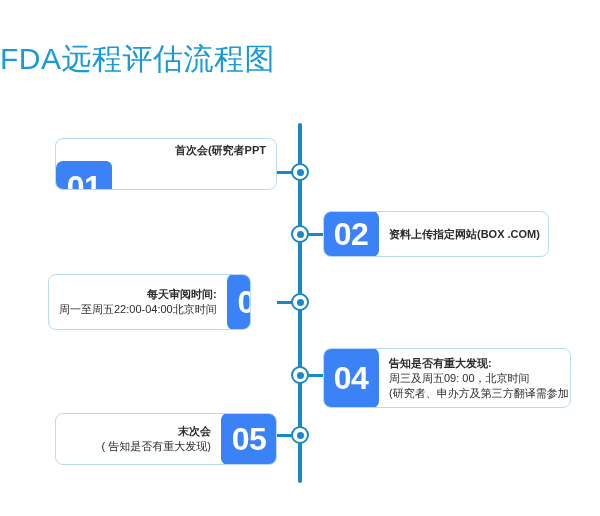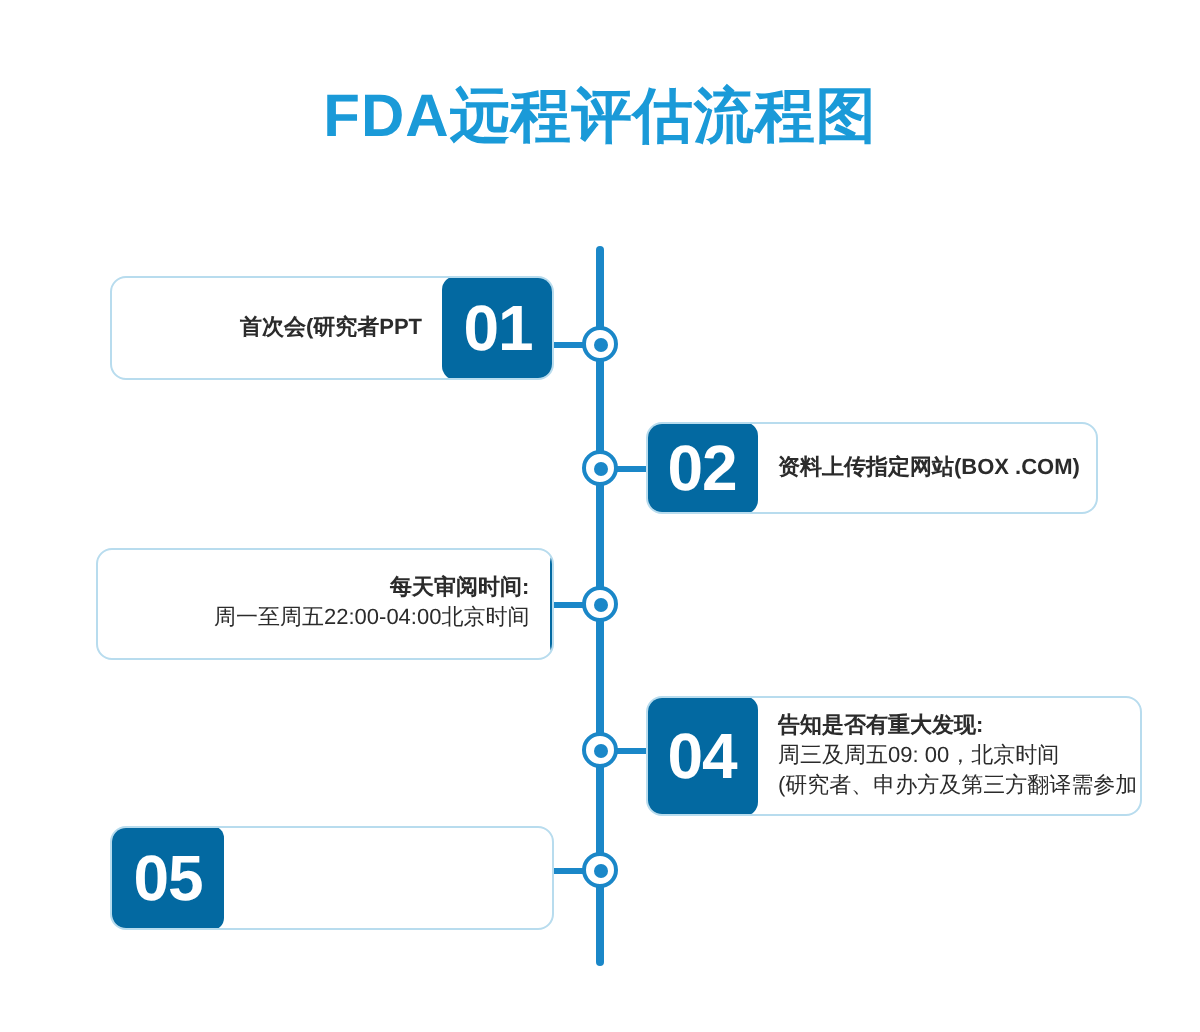--- a/index.html
+++ b/index.html
@@ -14,24 +14,24 @@
     overflow: hidden;
     position: relative;
   }
 
   
   #flow-title {
     position: absolute;
     top: 38px;
     left: 0;
     width: 600px;
-    text-align: center;
+    text-align: left;
     color: #1a9ad8;
     font-size: 30px;
-    font-weight: bold;
+    font-weight: normal;
     letter-spacing: 0.5px;
     line-height: 42px;
     white-space: nowrap;
   }
 
   
   #timeline-spine {
     position: absolute;
     left: 300px;
     top: 123px;
@@ -88,21 +88,21 @@
     z-index: 2;
   }
   .step-card.left {
     flex-direction: row;
   }
   .step-card.right {
     flex-direction: row;
   }
 
   .num-block {
-    background: #0369a1;
+    background: #3b82f6;
     color: #ffffff;
     font-size: 32px;
     font-weight: bold;
     display: flex;
     align-items: center;
     justify-content: center;
     flex: 0 0 auto;
     width: 56px;
     letter-spacing: -0.5px;
   }
@@ -164,43 +164,47 @@
     <div class="timeline-node" style="top: 234px;"></div>
     <div class="connector" style="top: 301px; left: 277px; width: 23px;"></div>
     <div class="timeline-node" style="top: 302px;"></div>
     <div class="connector" style="top: 374px; left: 300px; width: 23px;"></div>
     <div class="timeline-node" style="top: 375px;"></div>
     <div class="connector" style="top: 434px; left: 277px; width: 23px;"></div>
     <div class="timeline-node" style="top: 435px;"></div>
   </div>
 
 <div id="cards-layer">
-    <div class="step-card left" id="card-01" style="left: 55px; top: 138px; width: 222px; height: 52px;">
+    <div class="step-card left" id="card-01" style="left: 55px; top: 138px; width: 222px; height: 52px; flex-direction: column;">
       <div class="card-text">
         <div class="line line-bold">首次会(研究者PPT</div>
       </div>
       <div class="num-block">01</div>
     </div>
     <div class="step-card right" id="card-02" style="left: 323px; top: 211px; width: 226px; height: 46px;">
       <div class="num-block">02</div>
       <div class="card-text">
         <div class="line line-bold">资料上传指定网站(BOX .COM)</div>
       </div>
     </div>
-    <div class="step-card left" id="card-03" style="left: 48px; top: 274px; width: 229px; height: 56px; padding-left: 48px;">
+    <div class="step-card left" id="card-03" style="left: 48px; top: 274px; width: 203px; height: 56px;">
       <div class="card-text">
         <div class="line line-bold">每天审阅时间:</div>
         <div class="line">周一至周五22:00-04:00北京时间</div>
       </div>
       <div class="num-block">03</div>
     </div>
     <div class="step-card right" id="card-04" style="left: 323px; top: 348px; width: 248px; height: 60px;">
       <div class="num-block">04</div>
       <div class="card-text">
         <div class="line line-bold">告知是否有重大发现:</div>
         <div class="line">周三及周五09: 00，北京时间</div>
         <div class="line">(研究者、申办方及第三方翻译需参加 )</div>
       </div>
     </div>
     <div class="step-card left" id="card-05" style="left: 55px; top: 413px; width: 222px; height: 52px;">
+      <div class="card-text">
+        <div class="line line-bold">末次会</div>
+        <div class="line">( 告知是否有重大发现)</div>
+      </div>
       <div class="num-block">05</div>
     </div>
   </div>
 
 </body></html>

